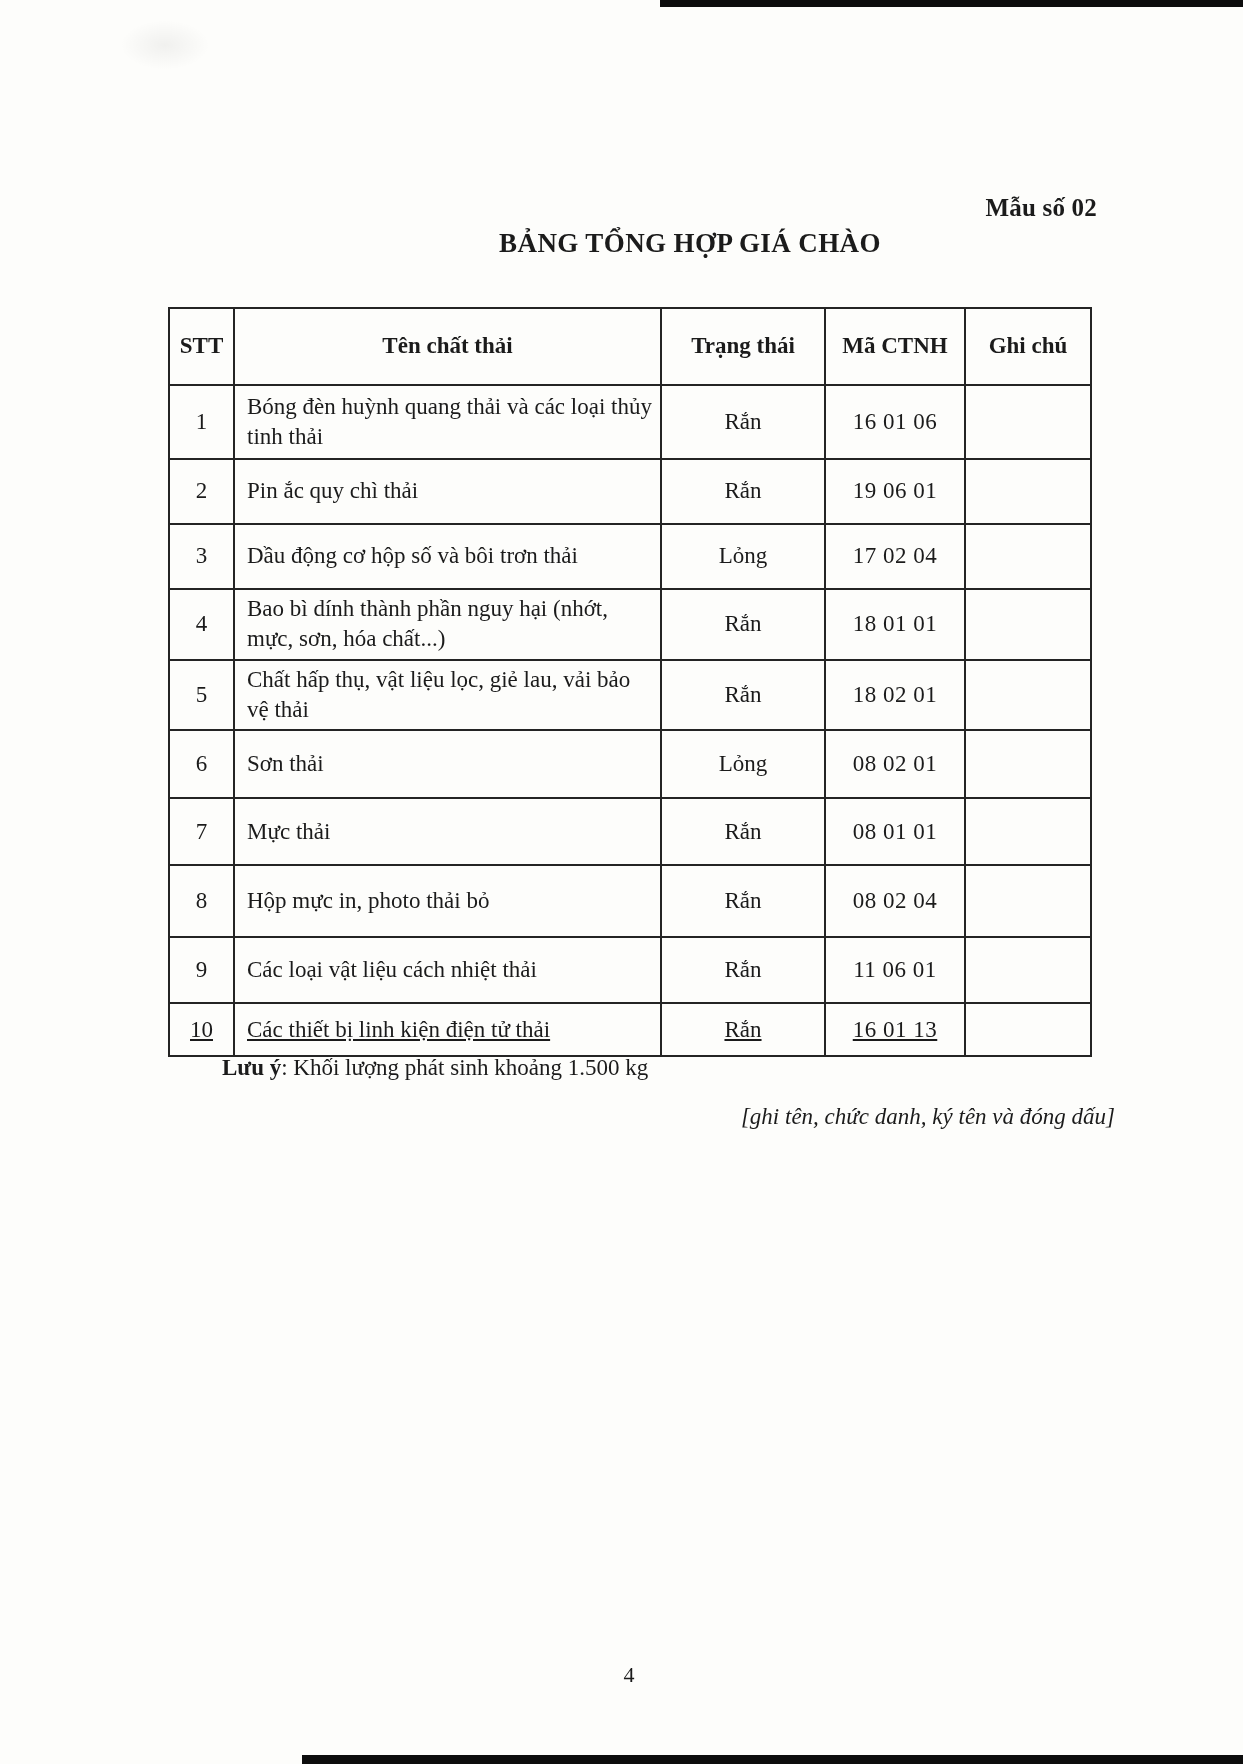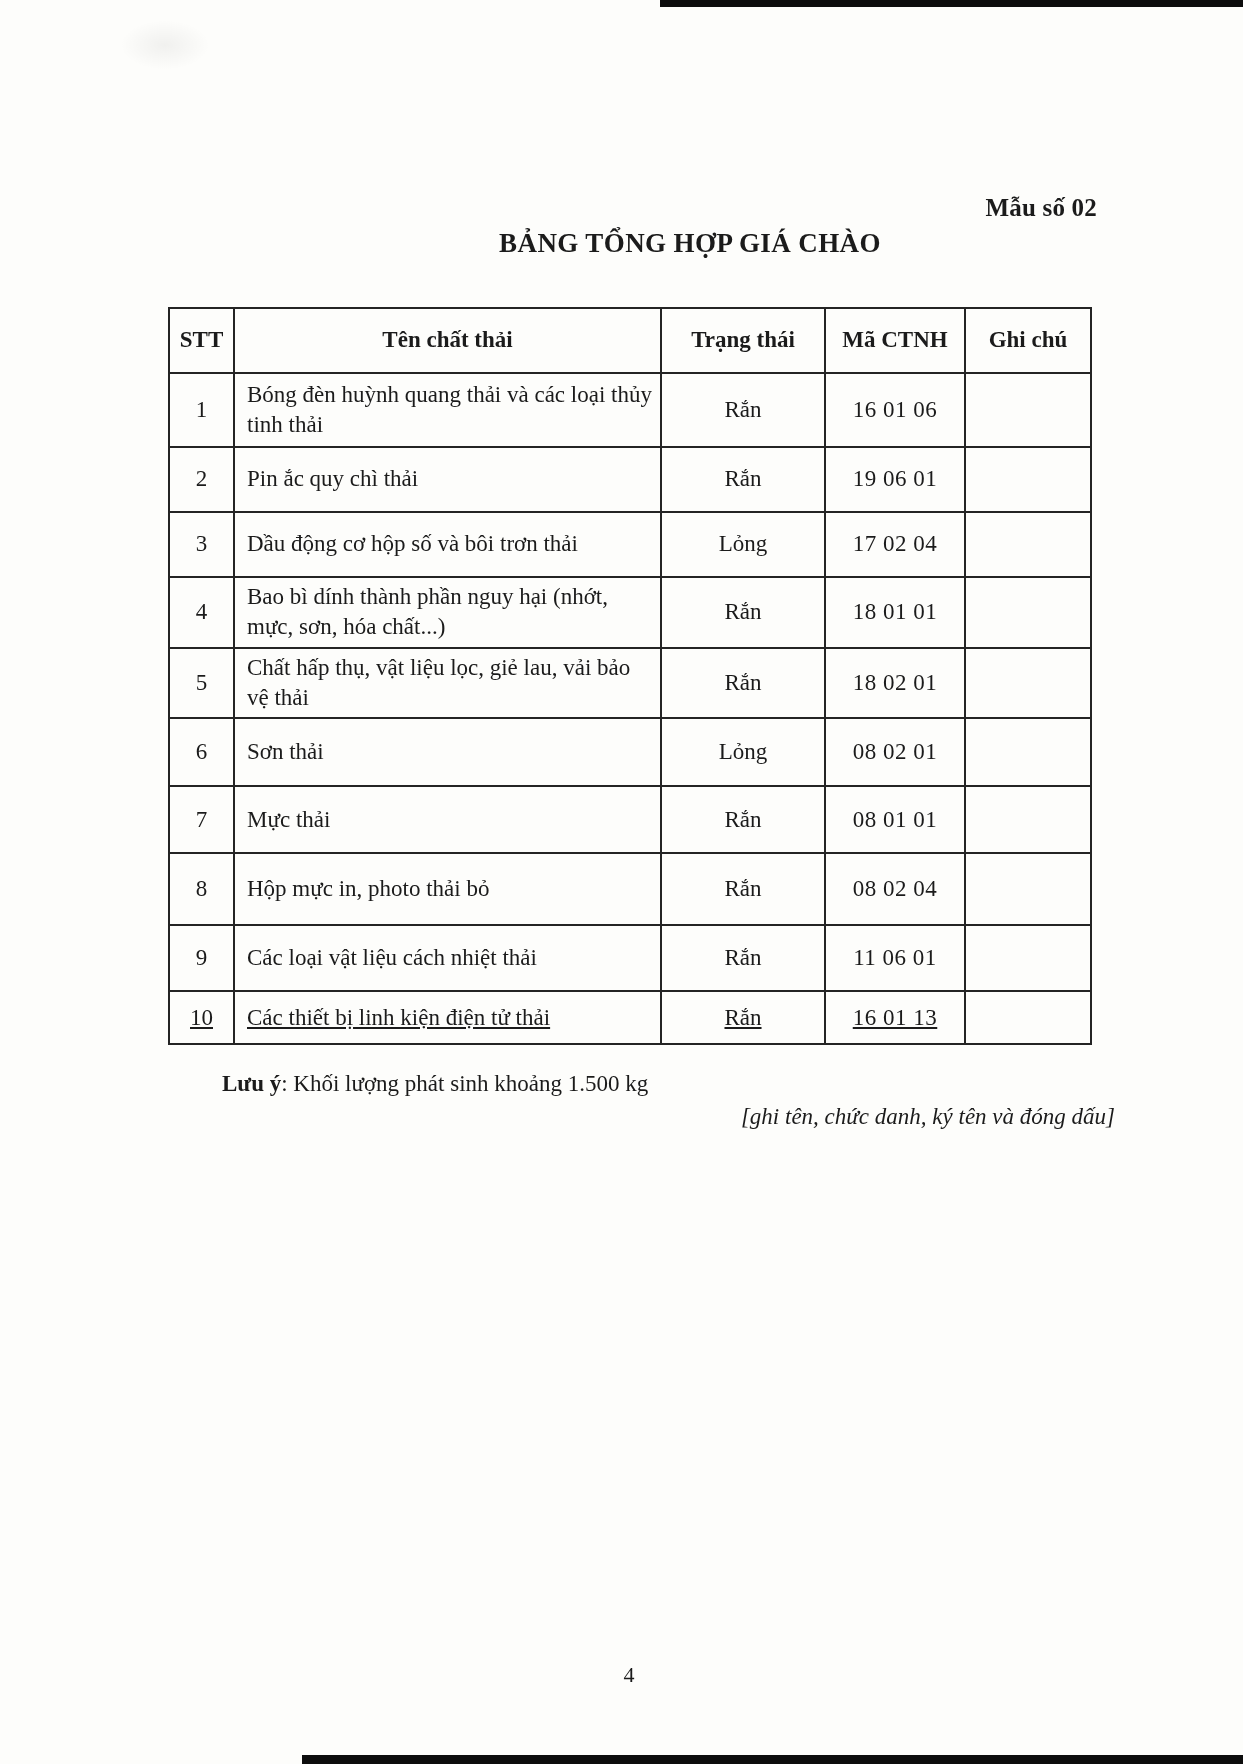--- a/index.html
+++ b/index.html
@@ -63,38 +63,37 @@
     border-collapse: collapse;
     table-layout: fixed;
     font-size: 23px;
   }
   .quote-table th, .quote-table td {
     border: 2px solid #242424;
     vertical-align: middle;
     line-height: 1.32;
     overflow: hidden;
   }
-  .quote-table thead tr { height: 65px; }
+  .quote-table thead tr { height: 77px; }
   .quote-table th {
     font-weight: bold;
     text-align: center;
     font-size: 23px;
     padding: 0 2px;
   }
   td.col-stt   { text-align: center; }
   td.col-name  { text-align: left; padding: 4px 4px 4px 12px; }
   td.col-state { text-align: center; }
   td.col-code  { text-align: center; letter-spacing: 0.5px; }
   td.col-note  { text-align: center; }
   .note-line {
     position: absolute;
     top: 1055px;
     left: 222px;
     font-size: 23px;
-    margin-top: 16px;
   }
   .note-line .note-label { font-weight: bold; }
   .signature-block {
     position: absolute;
     top: 1102px;
     right: 128px;
     text-align: center;
   }
   .signature-title {
     font-size: 24px;

